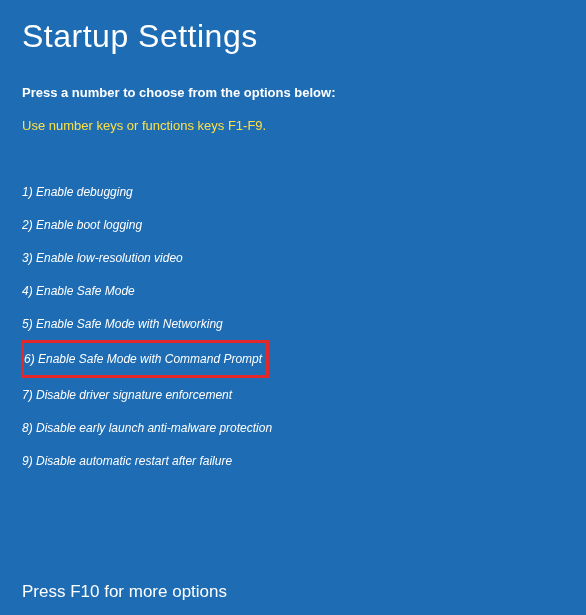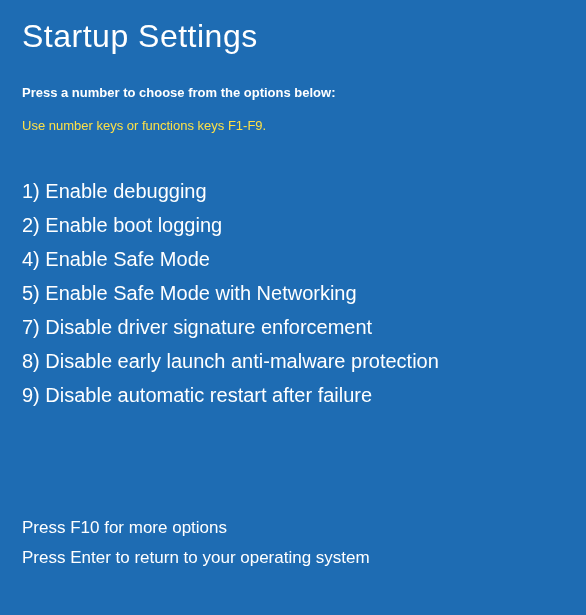--- a/index.html
+++ b/index.html
@@ -32,24 +32,25 @@
     .sub-instruction {
       font-size: 13px;
       font-weight: 400;
       color: #fde047;
       margin-bottom: 42px;
     }
     .options {
       margin-bottom: 100px;
     }
     .option {
-      font-size: 20px;
+      font-size: 12px;
       font-weight: 400;
       line-height: 32px;
       display: inline-block;
+      font-style: italic;
     }
     .option-wrap {
       line-height: 32px;
     }
     .highlighted {
       border: 3px solid #e3282c;
       padding: 0 4px 0 0;
       margin-left: -1px;
       display: inline-block;
     }
@@ -63,22 +64,24 @@
 <body>
 
 <div class="container">
   <h1 class="title">Startup Settings</h1>
   <div class="instruction">Press a number to choose from the options below:</div>
   <div class="sub-instruction">Use number keys or functions keys F1-F9.</div>
 
   <div class="options">
     <div class="option-wrap"><span class="option">1) Enable debugging</span></div>
     <div class="option-wrap"><span class="option">2) Enable boot logging</span></div>
+    <div class="option-wrap"><span class="option">3) Enable low-resolution video</span></div>
     <div class="option-wrap"><span class="option">4) Enable Safe Mode</span></div>
     <div class="option-wrap"><span class="option">5) Enable Safe Mode with Networking</span></div>
+    <div class="option-wrap"><span class="option highlighted">6) Enable Safe Mode with Command Prompt</span></div>
     <div class="option-wrap"><span class="option">7) Disable driver signature enforcement</span></div>
     <div class="option-wrap"><span class="option">8) Disable early launch anti-malware protection</span></div>
     <div class="option-wrap"><span class="option">9) Disable automatic restart after failure</span></div>
   </div>
 
   <div class="footer">
     <div>Press F10 for more options</div>
     <div>Press Enter to return to your operating system</div>
   </div>
 </div>

